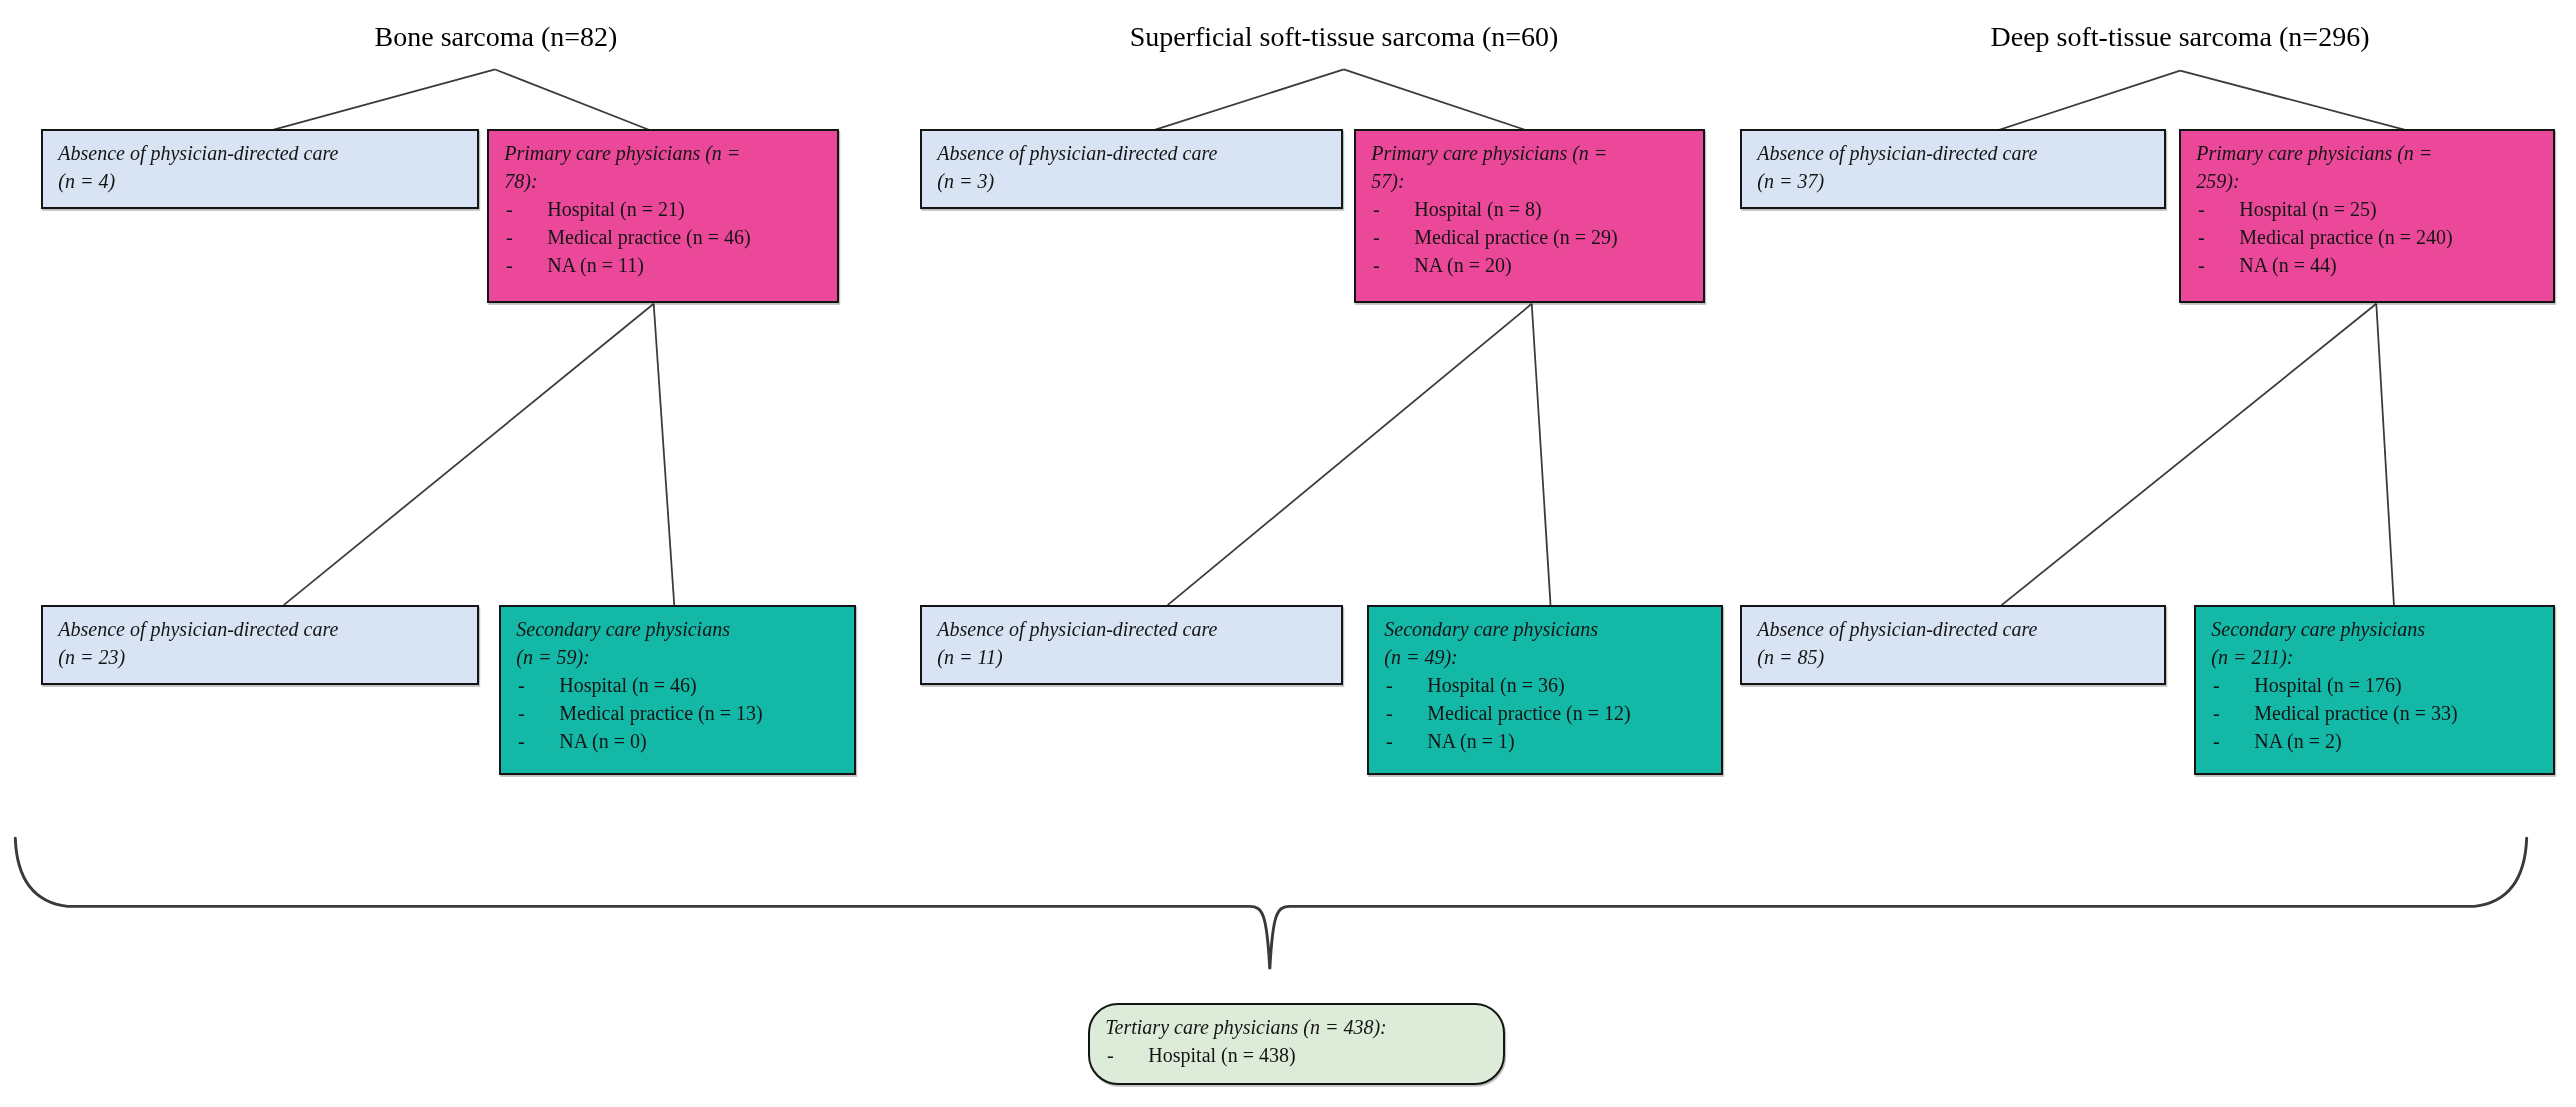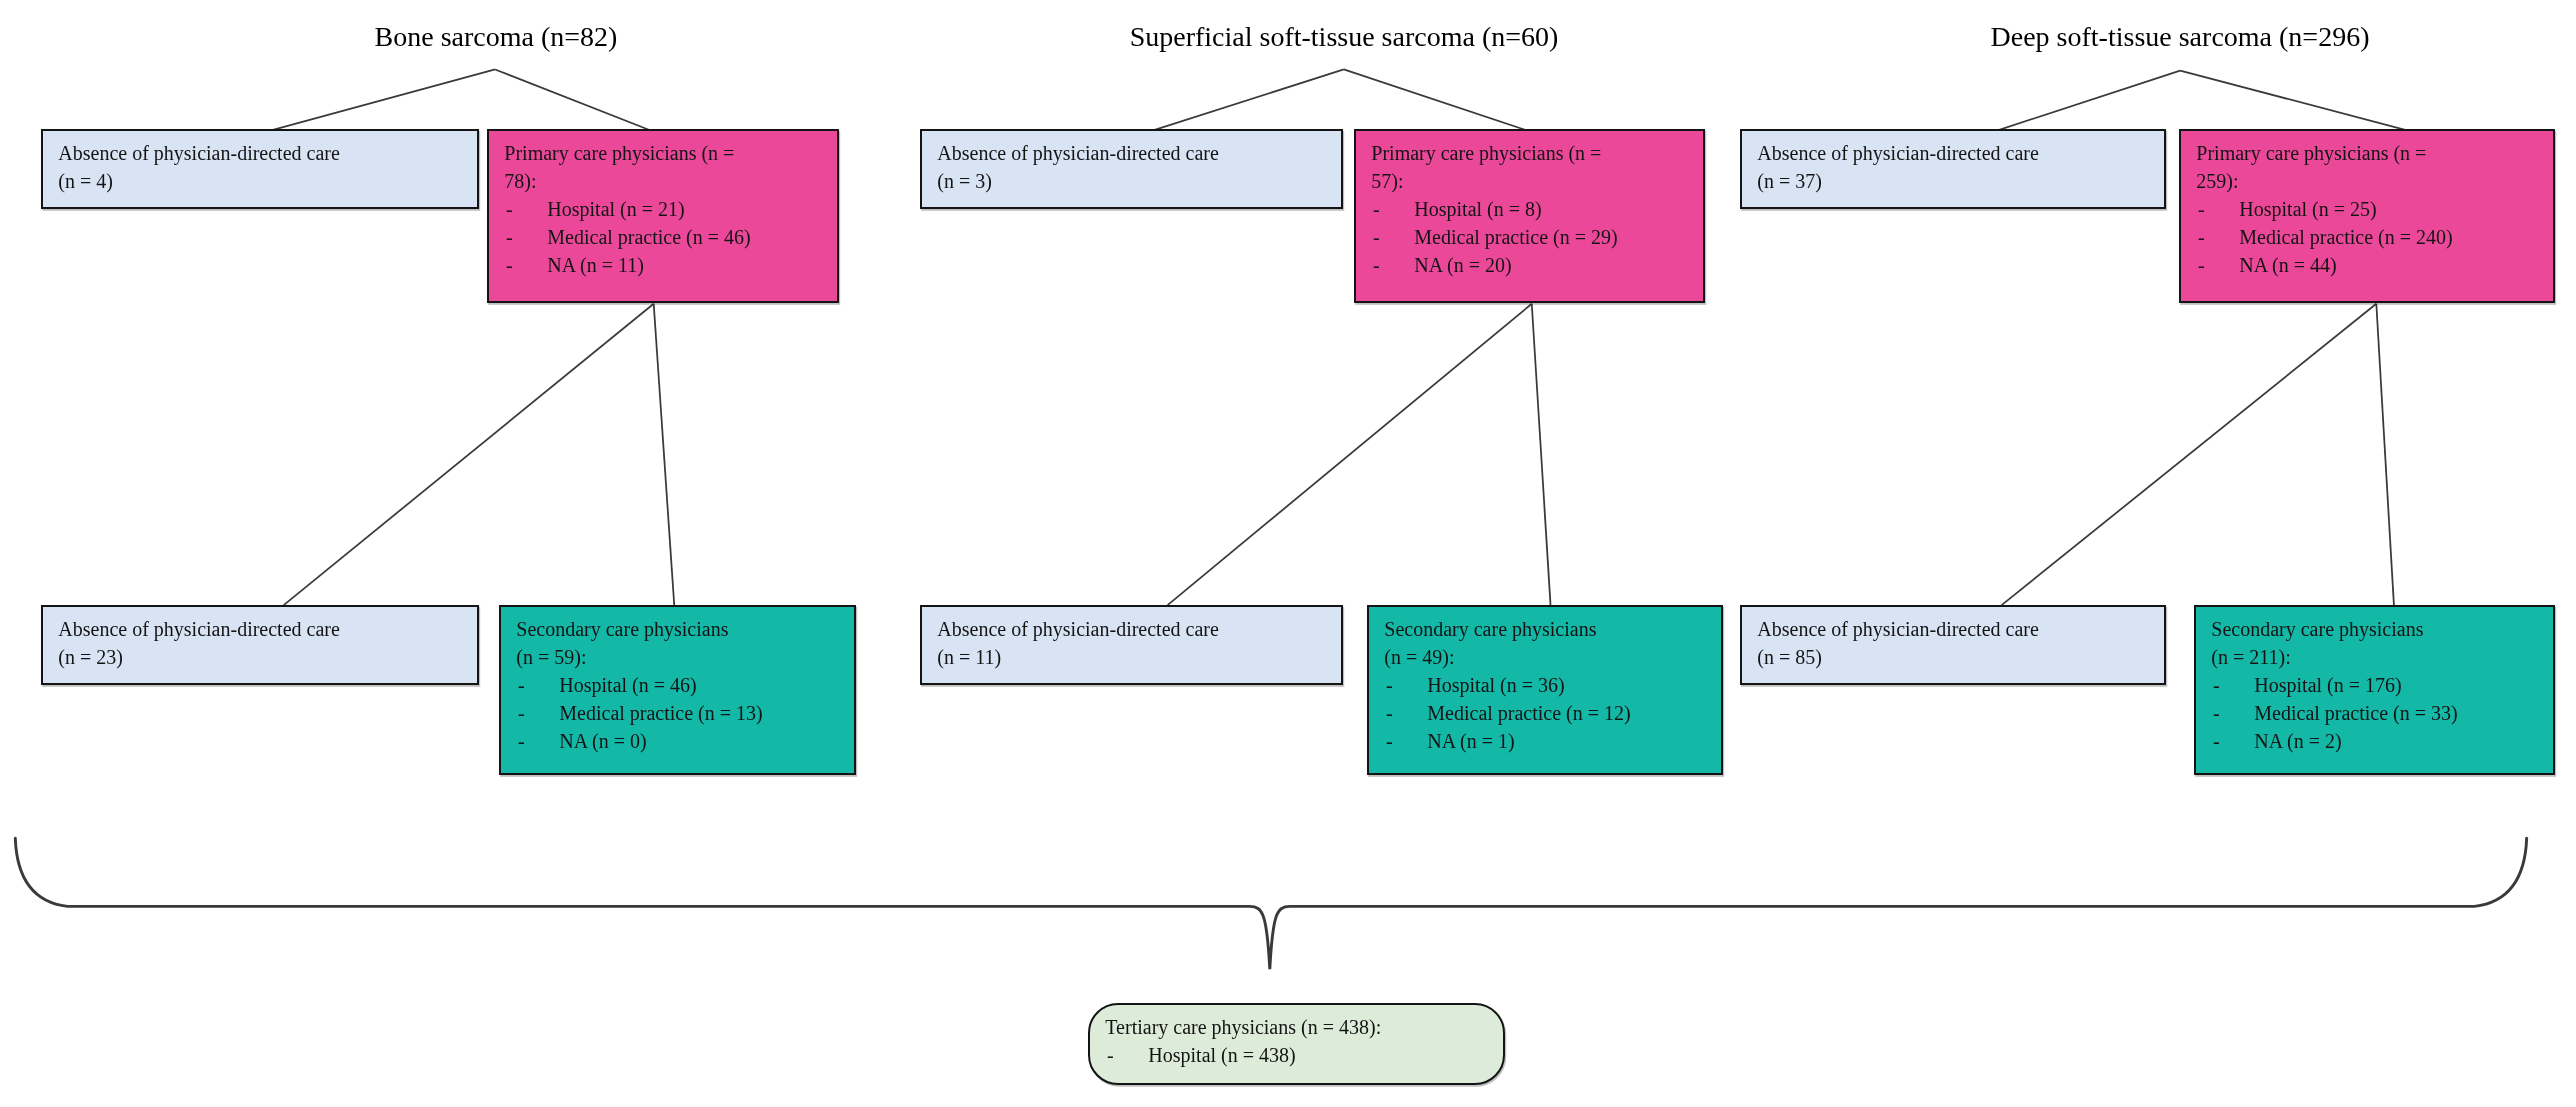--- a/index.html
+++ b/index.html
@@ -16,21 +16,21 @@
     border:2.9px solid #141414;
     font-size:20px; line-height:28px;
     box-shadow:1.2px 1.8px 0 rgba(0,0,0,0.25);
     z-index:2;
   }
   .box .inner { padding:8.2px 10.6px 0 15.3px; }
   .blue   { background:#d8e3f3; }
   .orange { background:#ec4899; }
   .yellow { background:#14b8a6; }
   .green  { background:#ddecd9;border-radius:30px; }
-  .line { white-space:nowrap; }
+  .line { white-space:nowrap;font-style:italic; }
   .li { position:relative; padding-left:43px; white-space:nowrap; }
   .li .dash { position:absolute; left:1.8px; top:0; }
   svg.wires { position:absolute; left:0; top:0; z-index:1; }
   svg.wires line { stroke:#3a3a3a; stroke-width:3; }
   svg.wires path.brace { stroke:#3a3a3a; stroke-width:5; fill:none; stroke-linecap:round; }
 </style>
 </head>
 <body>
 
 <div class="canvas">

